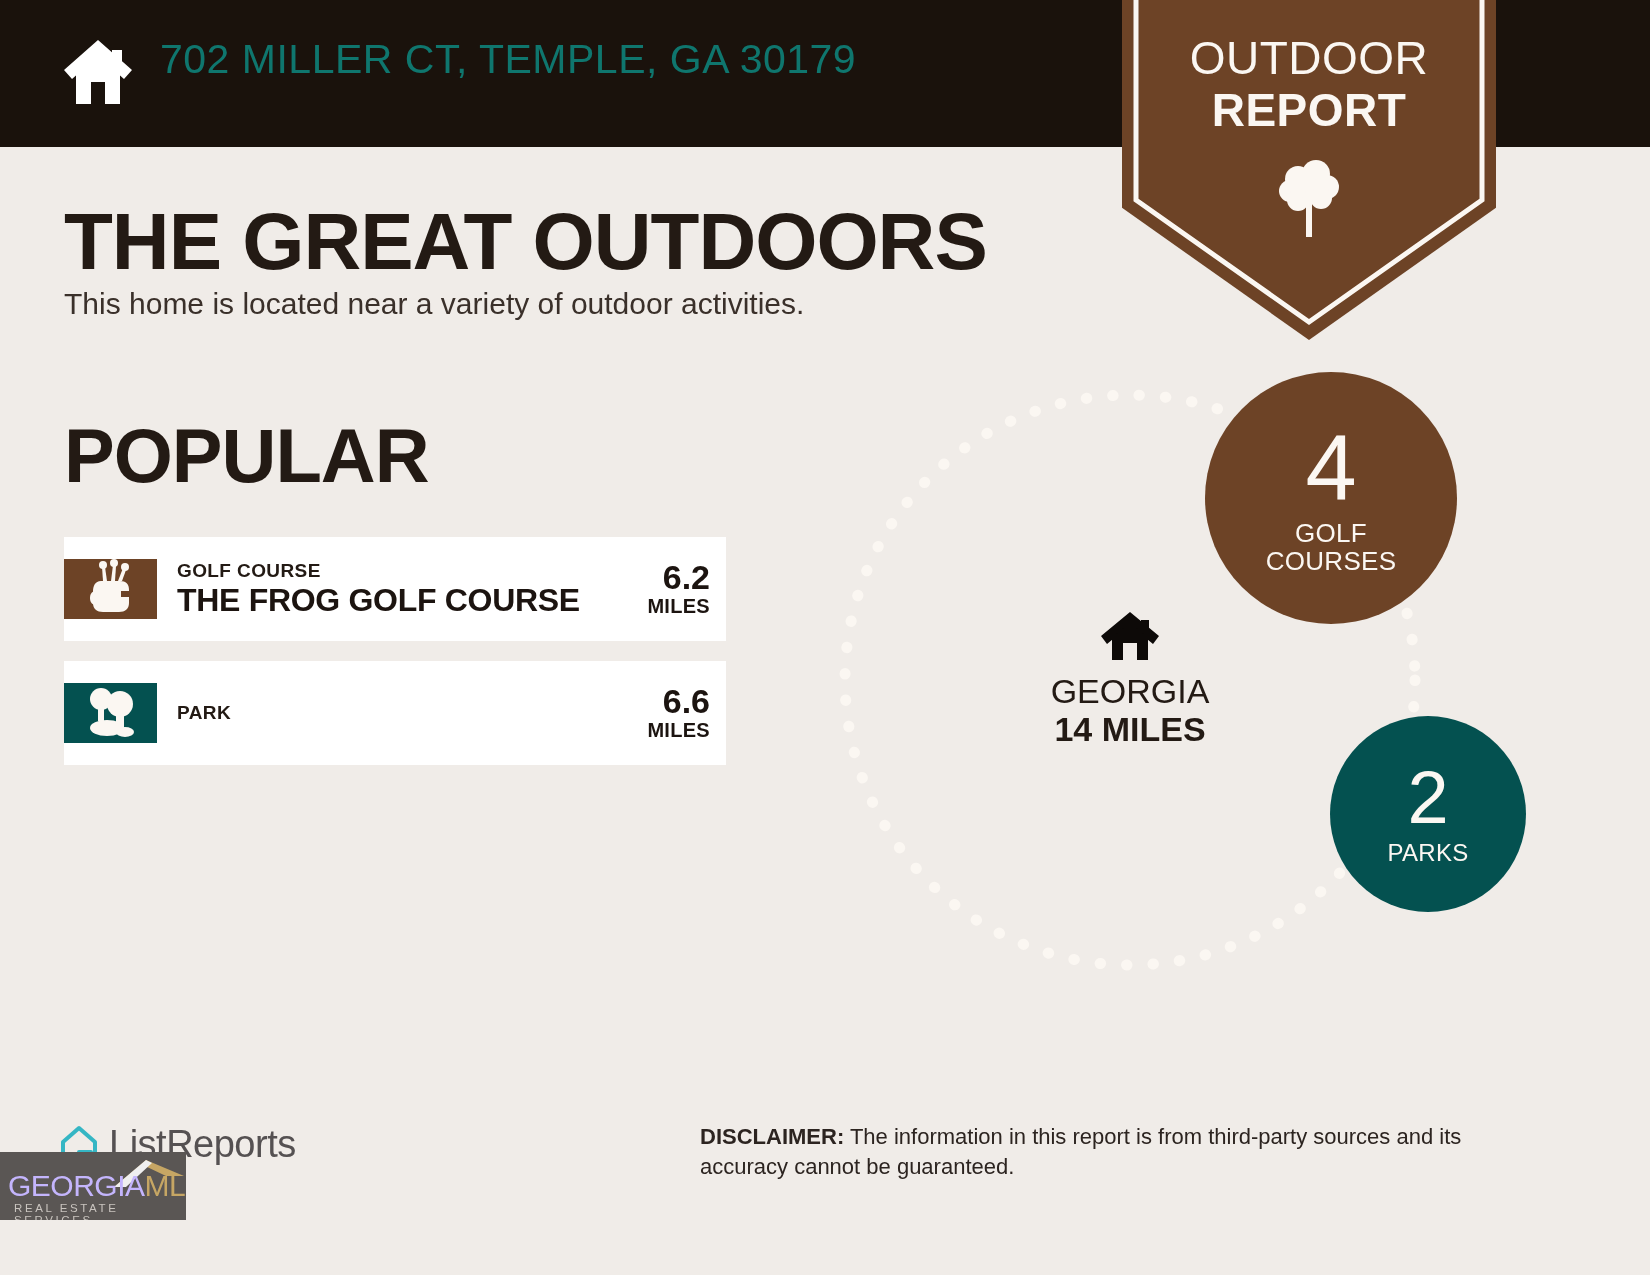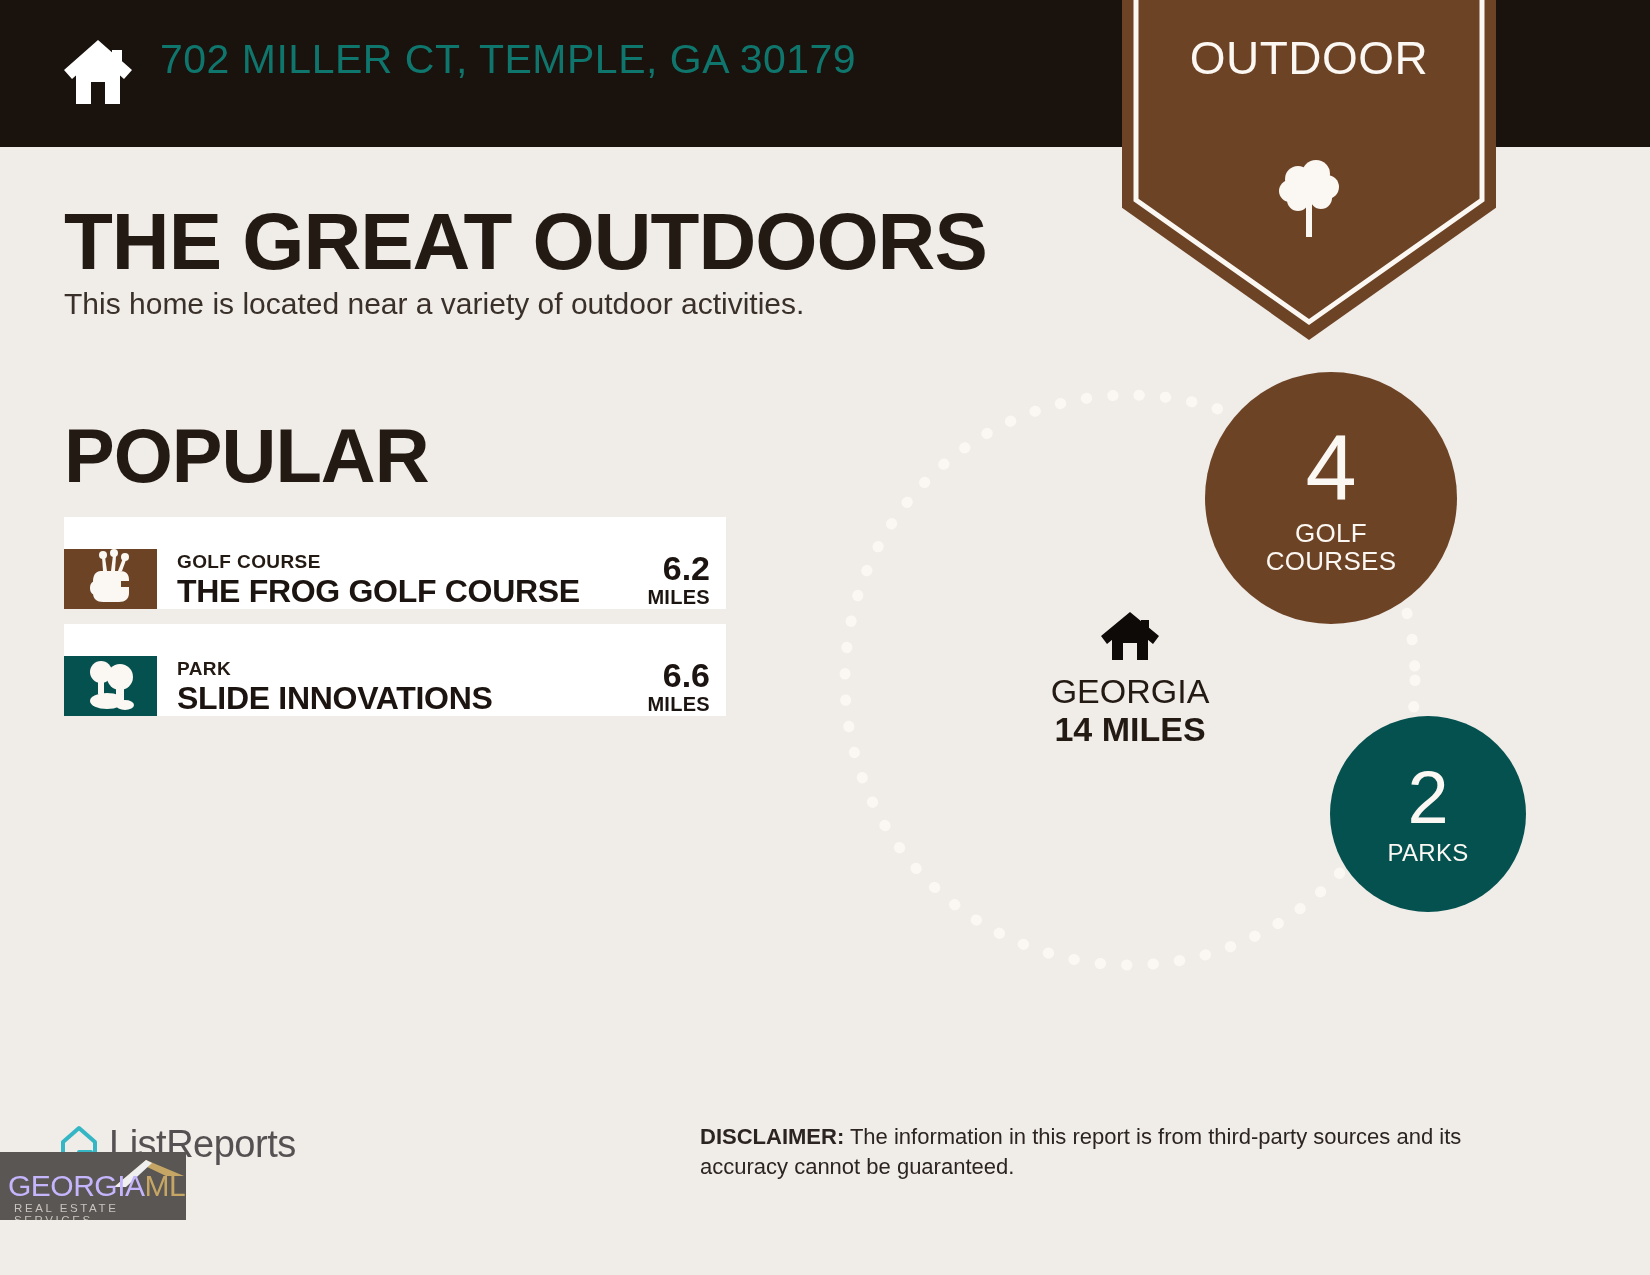--- a/index.html
+++ b/index.html
@@ -55,22 +55,23 @@
     font-size:30px; font-weight:400; color:#3a302a;
   }
   #section-title {
     position:absolute; left:64px; top:412px;
     font-size:76px; font-weight:700; letter-spacing:-1px; color:#231a14;
   }
 
   
   #poi-list { position:absolute; left:64px; top:517px; width:662px; }
   .poi-row {
-    display:flex; align-items:flex-end; height:92px; margin-bottom:15px;
+    display:flex; align-items:center; height:104px; margin-bottom:15px;
     background:#ffffff;
+    margin-top:20px;
   }
   .poi-icon-tile {
     width:93px; flex:0 0 93px;
     display:flex; align-items:center; justify-content:center;
   }
   .poi-icon-tile.brown { background:#6d4326; }
   .poi-icon-tile.teal  { background:#045150; }
   .poi-icon-tile svg { width:52px; height:56px; }
   .poi-text { flex:1 1 auto; padding-left:20px; display:flex; flex-direction:column; justify-content:center; }
   .poi-cat { font-size:19px; font-weight:700; letter-spacing:0.4px; color:#231a14; line-height:22px; }
@@ -147,20 +148,21 @@
   </svg>
 </span>
 <div id="header-address">702 MILLER CT, TEMPLE, GA 30179</div>
 
 <div id="badge">
   <svg id="badge-border-svg" viewBox="0 0 374 348">
     <polygon points="14,0 360,0 360,208 187,330 14,208" fill="none" stroke="#fbf7f2" stroke-width="5"></polygon>
   </svg>
   <div id="badge-title">
     <span>OUTDOOR</span>
+    <span class="l2">REPORT</span>
   </div>
   <span id="tree-icon-badge">
     <svg viewBox="0 0 70 82" width="70" height="82" aria-hidden="true">
       <g fill="#fbf7f2">
         <circle cx="24" cy="22" r="13"></circle>
         <circle cx="42" cy="17" r="14"></circle>
         <circle cx="53" cy="30" r="12"></circle>
         <circle cx="16" cy="34" r="11"></circle>
         <circle cx="33" cy="34" r="14"></circle>
         <circle cx="47" cy="41" r="11"></circle>
@@ -216,21 +218,20 @@
             <circle cx="35" cy="21" r="13"></circle>
             <path d="M31 28 L39 28 L39 46 L31 46 Z"></path>
             <ellipse cx="22" cy="45" rx="17" ry="8"></ellipse>
             <ellipse cx="40" cy="49" rx="9" ry="5"></ellipse>
           </g>
         </svg>
       </span>
     </div>
     <div class="poi-text">
       <span class="poi-cat">PARK</span>
-      <span class="poi-name">SLIDE INNOVATIONS</span>
     </div>
     <div class="poi-dist">
       <span class="poi-dist-val">6.6</span>
       <span class="poi-dist-unit">MILES</span>
     </div>
   </div>
 
 </div>
 
 <div id="diagram">

